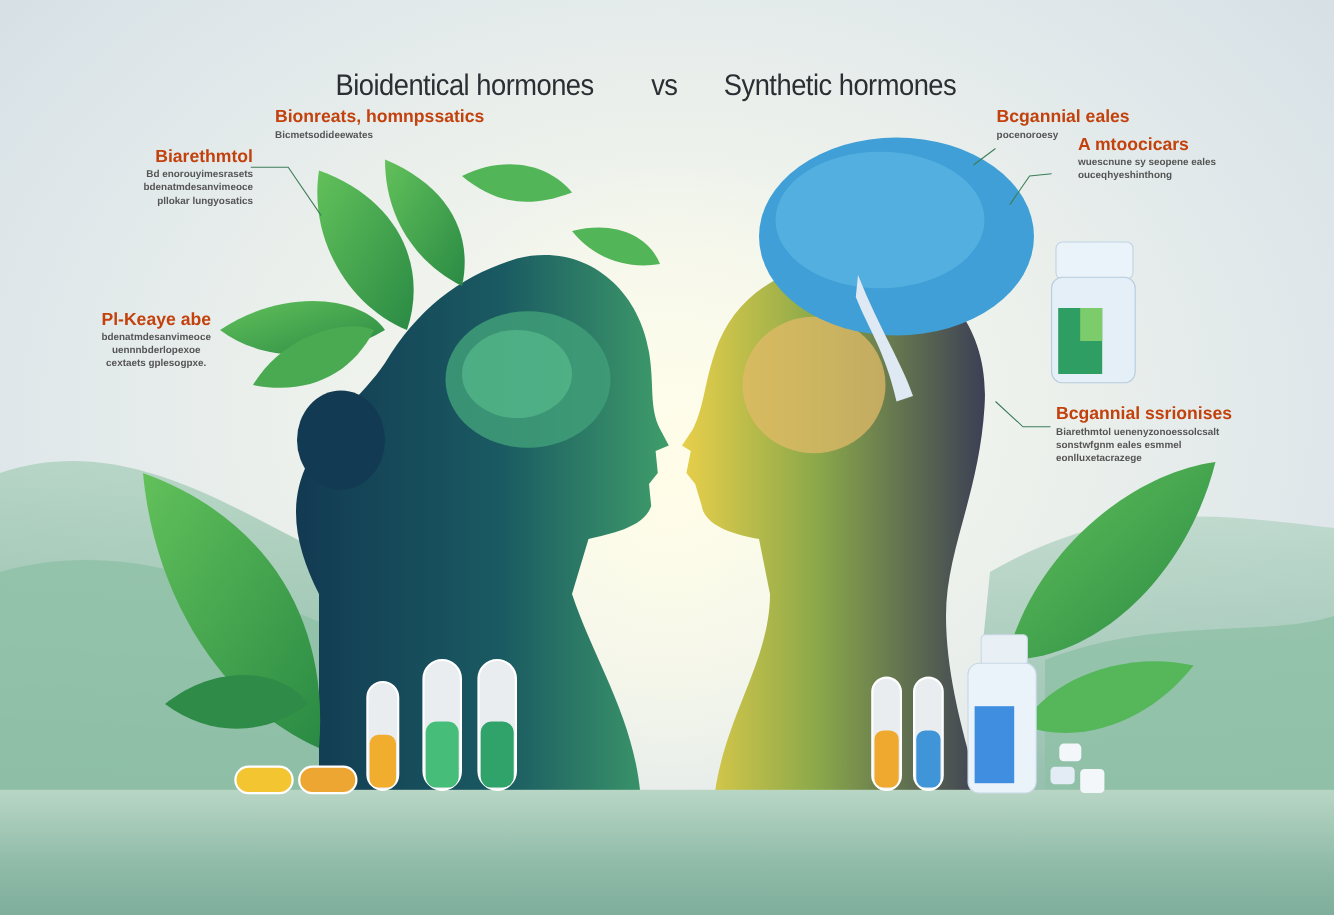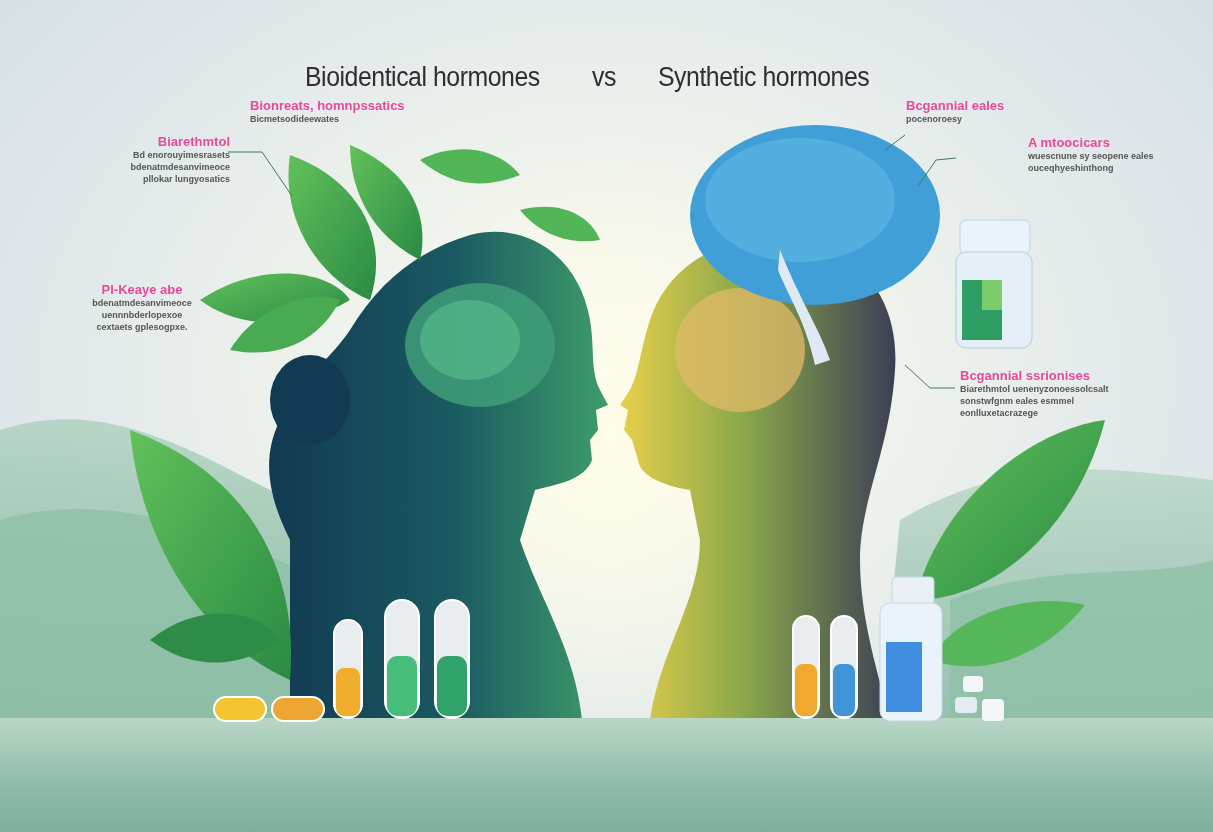--- a/index.html
+++ b/index.html
@@ -1,21 +1,21 @@
 <!DOCTYPE html>
 <html><head>
 <meta charset="utf-8">
 <style>
   html,body{margin:0;padding:0;}
   body{width:1213px;height:832px;overflow:hidden;position:relative;
     font-family:"Liberation Sans",sans-serif;
     background:radial-gradient(ellipse at 50% 45%, #fbfbf1 0%, #eef2ec 35%, #dfe7ea 70%, #d3dee3 100%);}
   .abs{position:absolute;}
   .title{top:62px;font-size:27px;color:#2b2f33;font-family:"Liberation Sans",sans-serif;letter-spacing:-0.5px;transform:scaleX(0.92);transform-origin:left;}
-  .lbl-head{font-weight:bold;color:#ec4899;font-size:13px;}
+  .lbl-head{font-weight:bold;color:#c2410c;font-size:16px;}
   .lbl-body{color:#555;font-size:9px;line-height:12px;font-weight:bold;}
   .hills{left:0;top:0;width:1213px;height:832px;}
   .ground{left:0;top:718px;width:1213px;height:114px;background:linear-gradient(#b9d6c5,#8fbba8 60%,#7fae9c);}
 </style>
 </head>
 <body>
 
 <svg class="abs hills" viewBox="0 0 1213 832">
   <defs>
     <linearGradient id="hillL" x1="0" y1="0" x2="0" y2="1">
@@ -98,21 +98,21 @@
   <div class="lbl-head">Pl-Keaye abe</div>
   <div class="lbl-body">bdenatmdesanvimeoce</div>
   <div class="lbl-body">uennnbderlopexoe</div>
   <div class="lbl-body">cextaets gplesogpxe.</div>
 </div>
 
 <div class="abs" style="left:906px;top:98px;">
   <div class="lbl-head">Bcgannial eales</div>
   <div class="lbl-body">pocenoroesy</div>
 </div>
-<div class="abs" style="left:980px;top:135px;margin-left:48px;">
+<div class="abs" style="left:980px;top:123px;">
   <div class="lbl-head">A mtoocicars</div>
   <div class="lbl-body">wuescnune sy seopene eales</div>
   <div class="lbl-body">ouceqhyeshinthong</div>
 </div>
 <div class="abs" style="left:960px;top:368px;">
   <div class="lbl-head">Bcgannial ssrionises</div>
   <div class="lbl-body">Biarethmtol uenenyzonoessolcsalt</div>
   <div class="lbl-body">sonstwfgnm eales esmmel</div>
   <div class="lbl-body">eonlluxetacrazege</div>
 </div>

